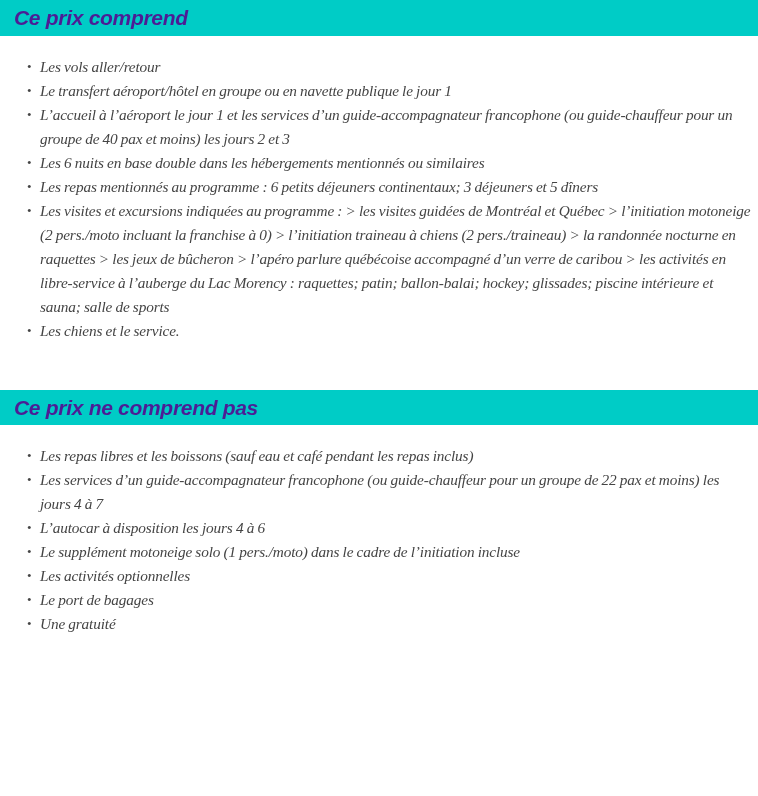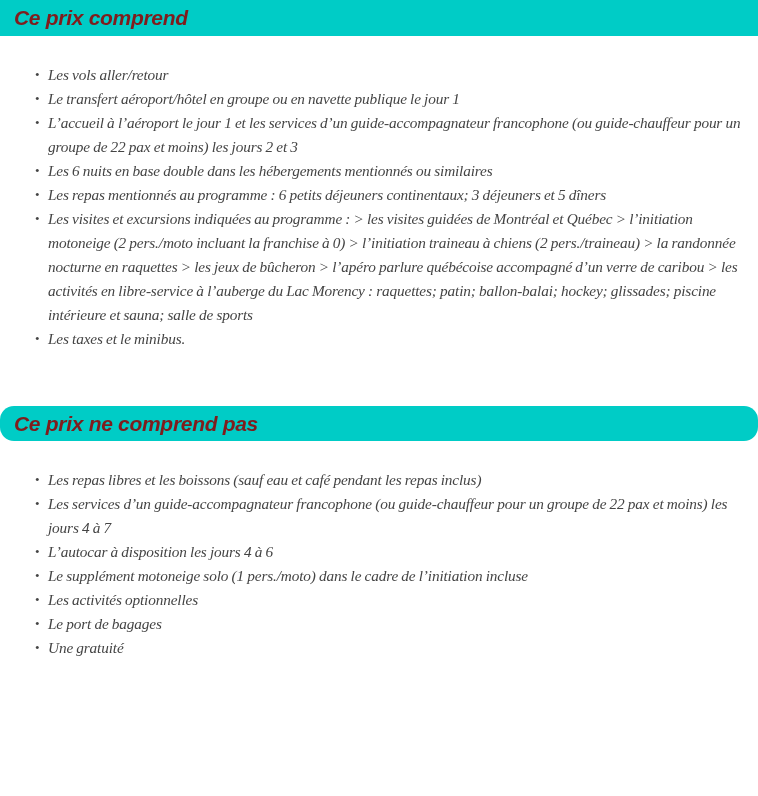--- a/index.html
+++ b/index.html
@@ -14,45 +14,44 @@
     overflow: hidden;
   }
   .page {
     position: relative;
     width: 758px;
     height: 796px;
     background: #ffffff;
   }
   .section-header {
     background: #00ccc6;
-    color: #7f1d1d;
+    color: #4c1d95;
     font-family: "Liberation Sans", "DejaVu Sans", sans-serif;
     font-style: italic;
     font-weight: bold;
     font-size: 21px;
     line-height: 36px;
     height: 36px;
     padding: 0 0 0 14px;
     letter-spacing: -0.3px;
     box-sizing: border-box;
     white-space: nowrap;
     overflow: hidden;
   }
   .section-header.second {
     height: 35px;
     line-height: 35px;
-    border-radius: 14px;
   }
   .list-wrap {
     padding: 0;
     margin: 0;
   }
   ul.bullets {
     list-style: none;
-    margin: 8px;
+    margin: 0;
     padding: 0;
   }
   ul.bullets li {
     position: relative;
     margin: 0;
     padding: 0 6px 0 40px;
     color: #444444;
     font-family: "Liberation Serif", "DejaVu Serif", serif;
     font-style: italic;
     font-size: 15.3px;
@@ -87,25 +86,25 @@
 <div class="page">
 
   <div class="section-header">Ce prix comprend</div>
 
   <div class="gap-before-list-1"></div>
 
   <div class="list-wrap">
     <ul class="bullets">
       <li>Les vols aller/retour</li>
       <li>Le transfert aéroport/hôtel en groupe ou en navette publique le jour 1</li>
-      <li>L’accueil à l’aéroport le jour 1 et les services d’un guide-accompagnateur francophone (ou guide-chauffeur pour un groupe de 22 pax et moins) les jours 2 et 3</li>
+      <li>L’accueil à l’aéroport le jour 1 et les services d’un guide-accompagnateur francophone (ou guide-chauffeur pour un groupe de 40 pax et moins) les jours 2 et 3</li>
       <li>Les 6 nuits en base double dans les hébergements mentionnés ou similaires</li>
       <li>Les repas mentionnés au programme : 6 petits déjeuners continentaux; 3 déjeuners et 5 dîners</li>
       <li>Les visites et excursions indiquées au programme : &gt; les visites guidées de Montréal et Québec &gt; l’initiation motoneige (2 pers./moto incluant la franchise à 0) &gt; l’initiation traineau à chiens (2 pers./traineau) &gt; la randonnée nocturne en raquettes &gt; les jeux de bûcheron &gt; l’apéro parlure québécoise accompagné d’un verre de caribou &gt; les activités en libre-service à l’auberge du Lac Morency : raquettes; patin; ballon-balai; hockey; glissades; piscine intérieure et sauna; salle de sports</li>
-      <li>Les taxes et le minibus.</li>
+      <li>Les chiens et le service.</li>
     </ul>
   </div>
 
   <div class="gap-after-list-1"></div>
 
   <div class="section-header second">Ce prix ne comprend pas</div>
 
   <div class="gap-before-list-2"></div>
 
   <div class="list-wrap">

